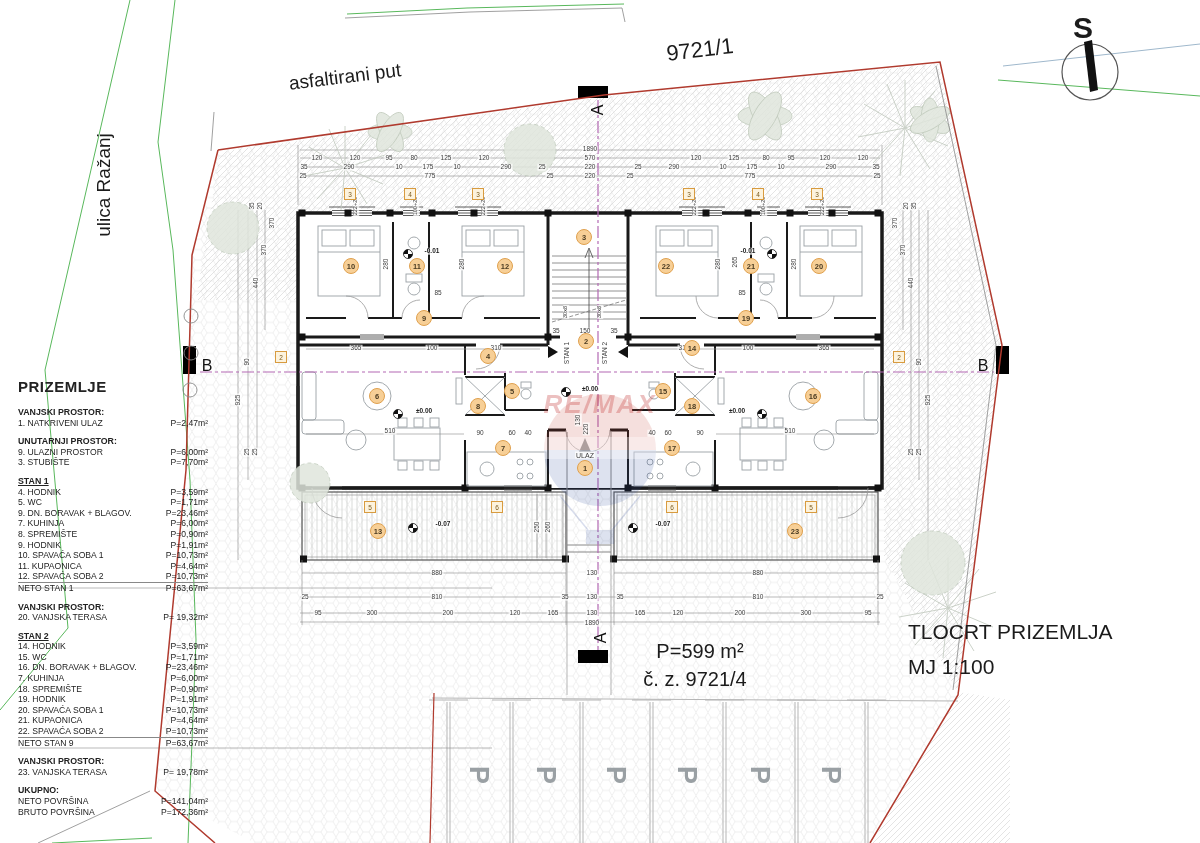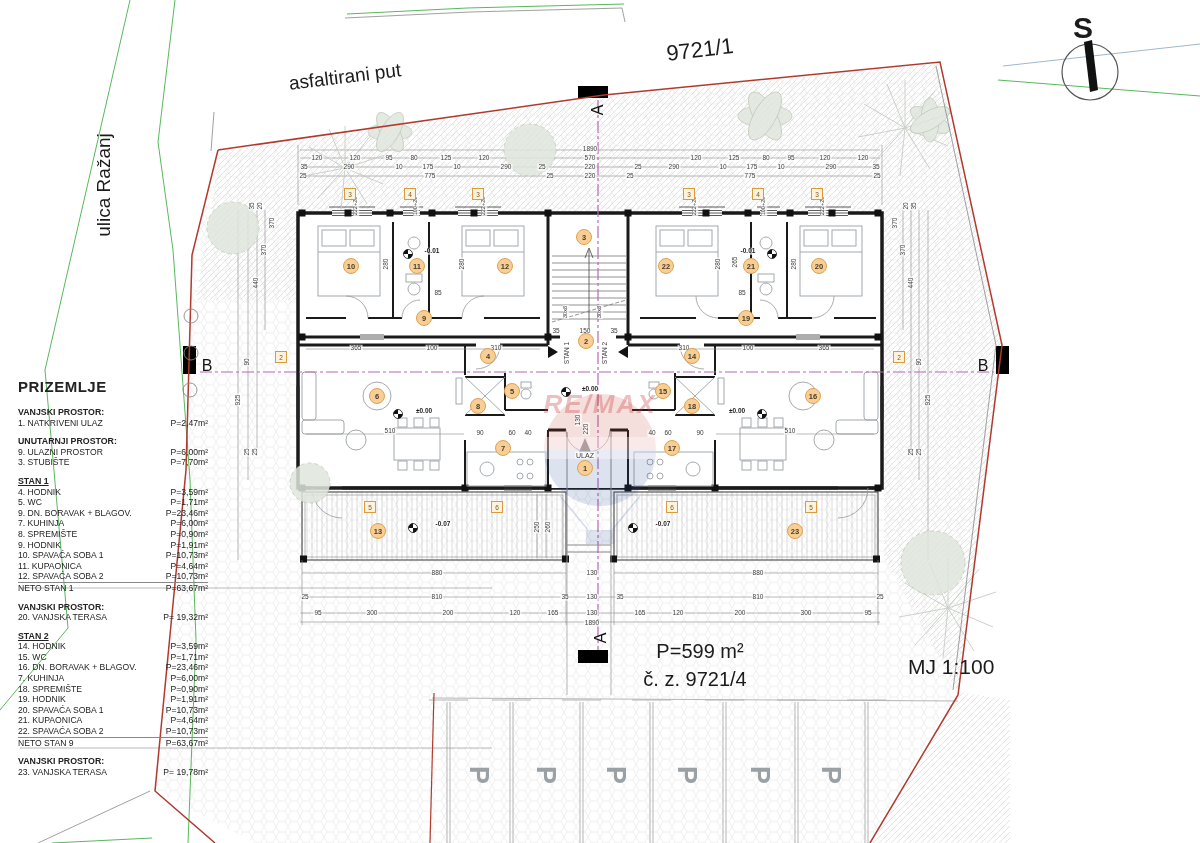--- a/index.html
+++ b/index.html
@@ -462,28 +462,40 @@
             <span>P=63,67m²</span>
           </div>
         </div>
         <div>
           <div class="lg-title">VANJSKI PROSTOR:</div>
           <div class="lg-row">
             <span>23. VANJSKA TERASA</span>
             <span>P= 19,78m²</span>
           </div>
         </div>
+        <div>
+          <div class="lg-title">UKUPNO:</div>
+          <div class="lg-row">
+            <span>NETO POVRŠINA</span>
+            <span>P=141,04m²</span>
+          </div>
+          <div class="lg-row">
+            <span>BRUTO POVRŠINA</span>
+            <span>P=172,36m²</span>
+          </div>
+        </div>
       </div>
 </div>
 
 <div class="bigtext" id="parcel-north">9721/1</div>
 <div class="bigtext" id="road-label">asfaltirani put</div>
 <div class="bigtext" id="street-label">ulica Ražanj</div>
 <div class="bigtext" id="area-label">P=599 m²</div>
 <div class="bigtext" id="parcel-label">č. z. 9721/4</div>
+<div class="bigtext" id="plan-title">TLOCRT PRIZEMLJA</div>
 <div class="bigtext" id="plan-scale">MJ 1:100</div>
 <div class="bigtext" id="north-s">S</div>
 
 <div id="labels-layer">
       <span class="lbl" style="left: 590px; top: 149px; font-size: 6.5px; transform: translate(-50%, -50%) rotate(0deg);">1890</span>
       <span class="lbl" style="left: 317px; top: 158px; font-size: 6.5px; transform: translate(-50%, -50%) rotate(0deg);">120</span>
       <span class="lbl" style="left: 355px; top: 158px; font-size: 6.5px; transform: translate(-50%, -50%) rotate(0deg);">120</span>
       <span class="lbl" style="left: 389px; top: 158px; font-size: 6.5px; transform: translate(-50%, -50%) rotate(0deg);">95</span>
       <span class="lbl" style="left: 414px; top: 158px; font-size: 6.5px; transform: translate(-50%, -50%) rotate(0deg);">80</span>
       <span class="lbl" style="left: 446px; top: 158px; font-size: 6.5px; transform: translate(-50%, -50%) rotate(0deg);">125</span>
@@ -614,21 +626,21 @@
       <span class="room" style="left: 488px; top: 356px;">4</span>
       <span class="room" style="left: 512px; top: 391px;">5</span>
       <span class="room" style="left: 377px; top: 396px;">6</span>
       <span class="room" style="left: 503px; top: 448px;">7</span>
       <span class="room" style="left: 478px; top: 406px;">8</span>
       <span class="room" style="left: 424px; top: 318px;">9</span>
       <span class="room" style="left: 351px; top: 266px;">10</span>
       <span class="room" style="left: 417px; top: 266px;">11</span>
       <span class="room" style="left: 505px; top: 266px;">12</span>
       <span class="room" style="left: 378px; top: 531px;">13</span>
-      <span class="room" style="left: 692px; top: 356px;">14</span>
+      <span class="room" style="left: 692px; top: 348px;">14</span>
       <span class="room" style="left: 663px; top: 391px;">15</span>
       <span class="room" style="left: 793px; top: 396px; margin-left: 20px;">16</span>
       <span class="room" style="left: 672px; top: 448px;">17</span>
       <span class="room" style="left: 692px; top: 406px;">18</span>
       <span class="room" style="left: 746px; top: 318px;">19</span>
       <span class="room" style="left: 819px; top: 266px;">20</span>
       <span class="room" style="left: 751px; top: 266px;">21</span>
       <span class="room" style="left: 666px; top: 266px;">22</span>
       <span class="room" style="left: 795px; top: 531px;">23</span>
       <span class="tag" style="left: 350px; top: 194px;">3</span>

